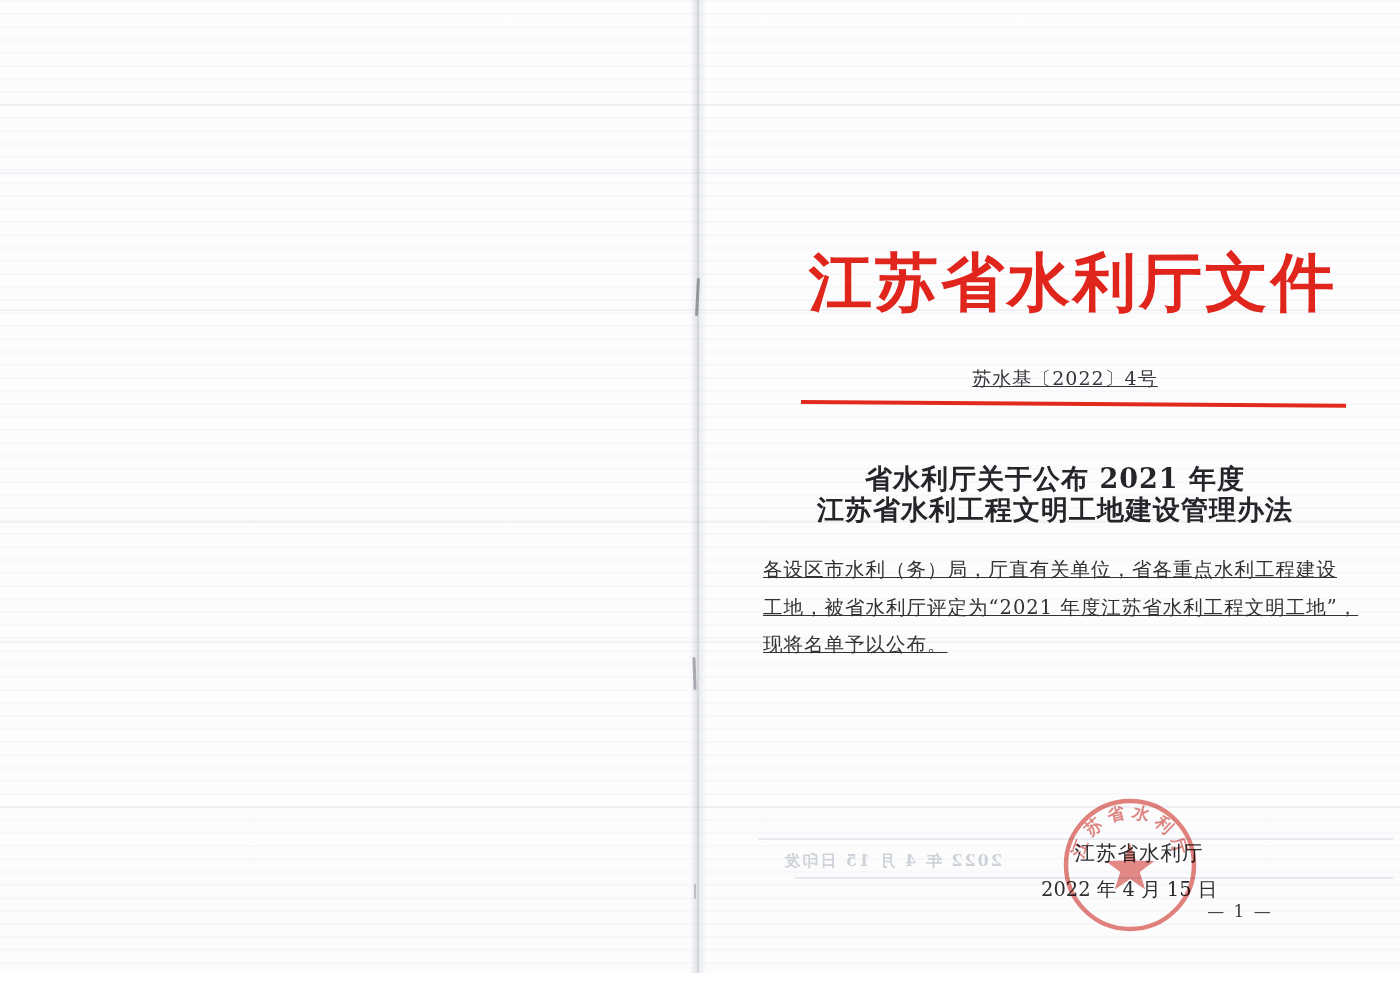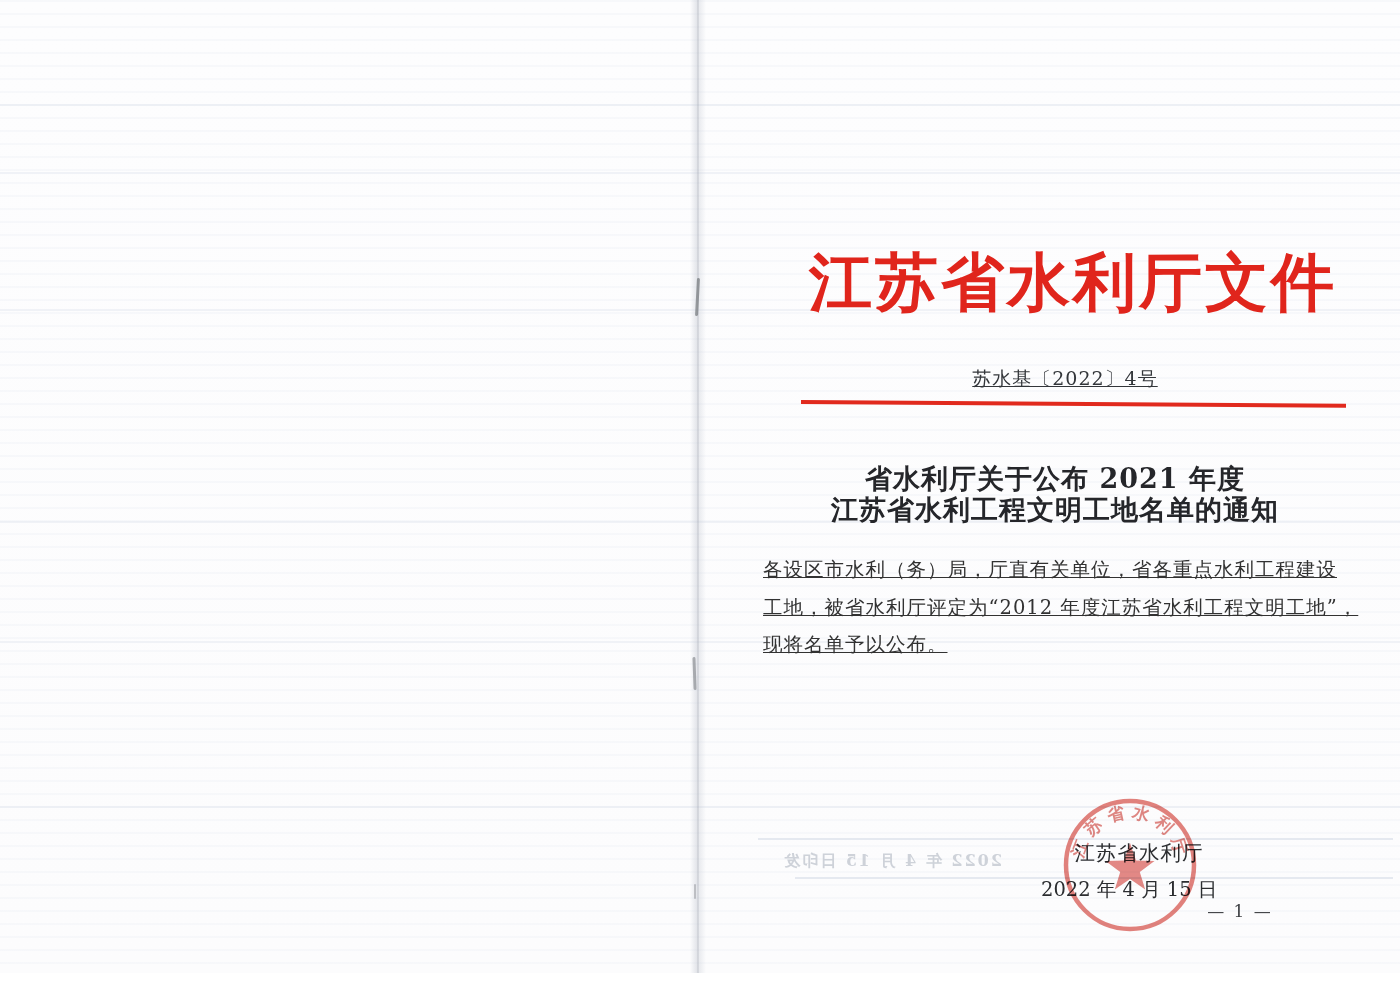--- a/index.html
+++ b/index.html
@@ -74,26 +74,26 @@
   <div style="position:absolute;left:0;top:0;width:690px;height:989px;"></div>
 
   <div class="red-header">江苏省水利厅文件</div>
 
   <div class="doc-number">苏水基〔2022〕4号</div>
 
   <div class="red-rule"></div>
 
   <div class="doc-title">
     <div>省水利厅关于公布 2021 年度</div>
-    <div>江苏省水利工程文明工地名单的通知</div>
+    <div>江苏省水利工程文明工地建设管理办法</div>
   </div>
 
   <div class="body-block">
     <div class="body-line">各设区市水利（务）局，厅直有关单位，省各重点水利工程建设</div>
-    <div class="body-line">工地，被省水利厅评定为“2012 年度江苏省水利工程文明工地”，</div>
+    <div class="body-line">工地，被省水利厅评定为“2021 年度江苏省水利工程文明工地”，</div>
     <div class="body-line">现将名单予以公布。</div>
   </div>
 
   <div class="bleed-line" style="left:758px;top:838px;width:635px"></div>
   <div class="bleed-line" style="left:795px;top:877px;width:598px"></div>
   <div class="bleed-text">2022 年 4 月 15 日印发</div>
 
   <div class="issuer">江苏省水利厅</div>
   <div class="issue-date">2022 年 4 月 15 日</div>
 

